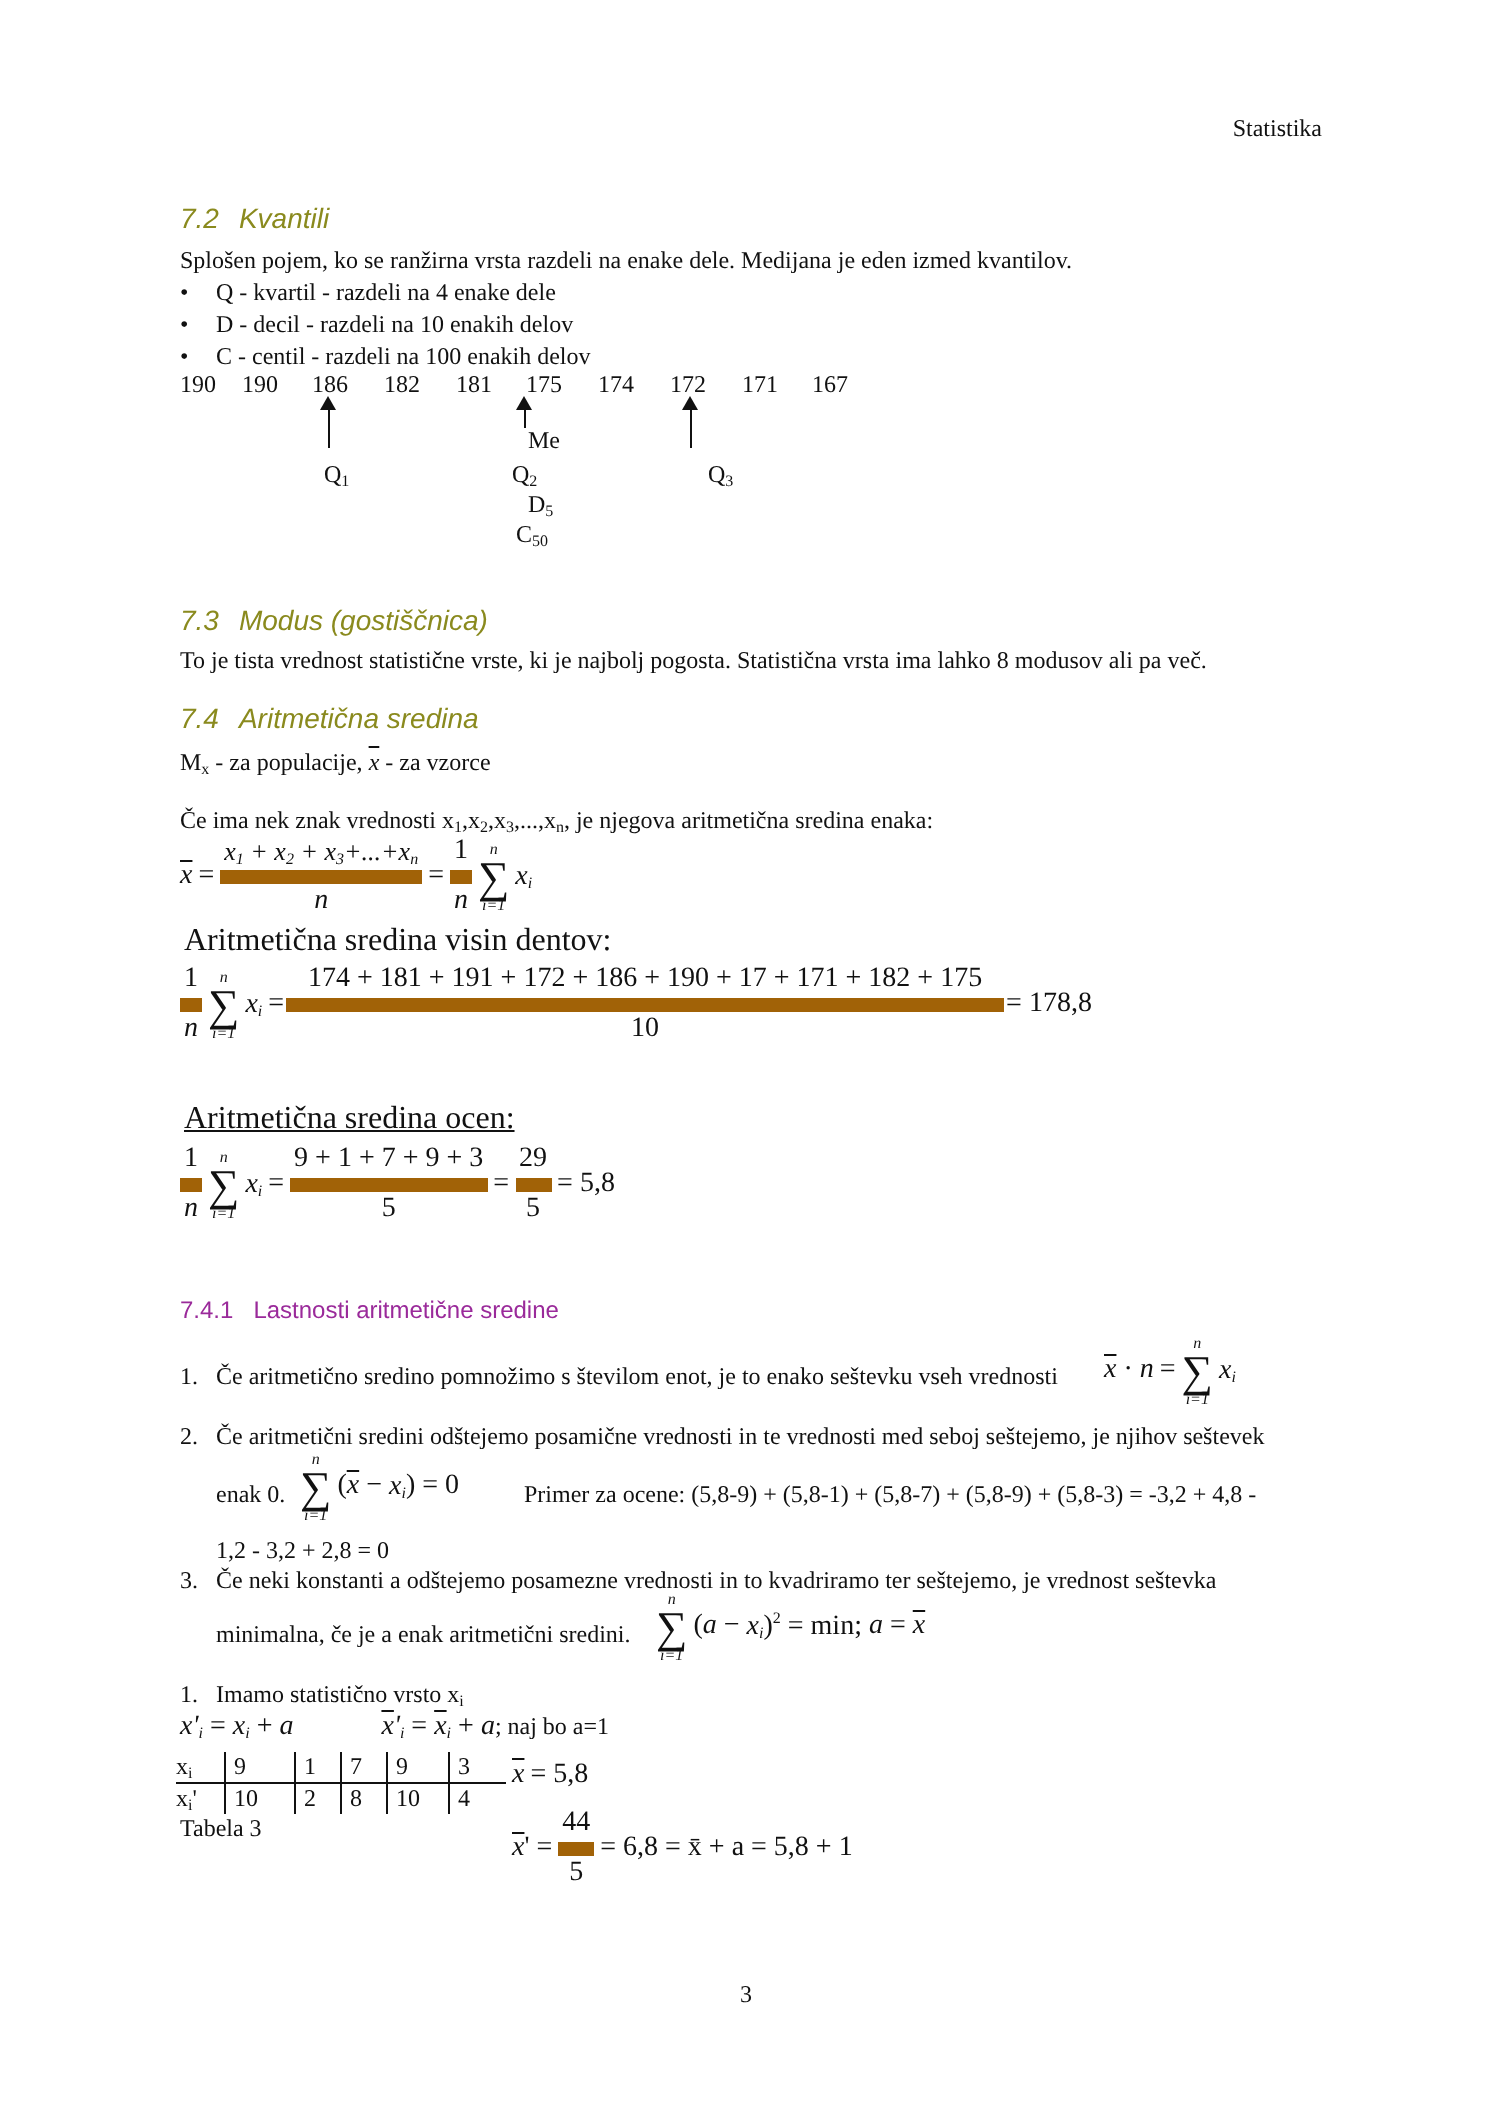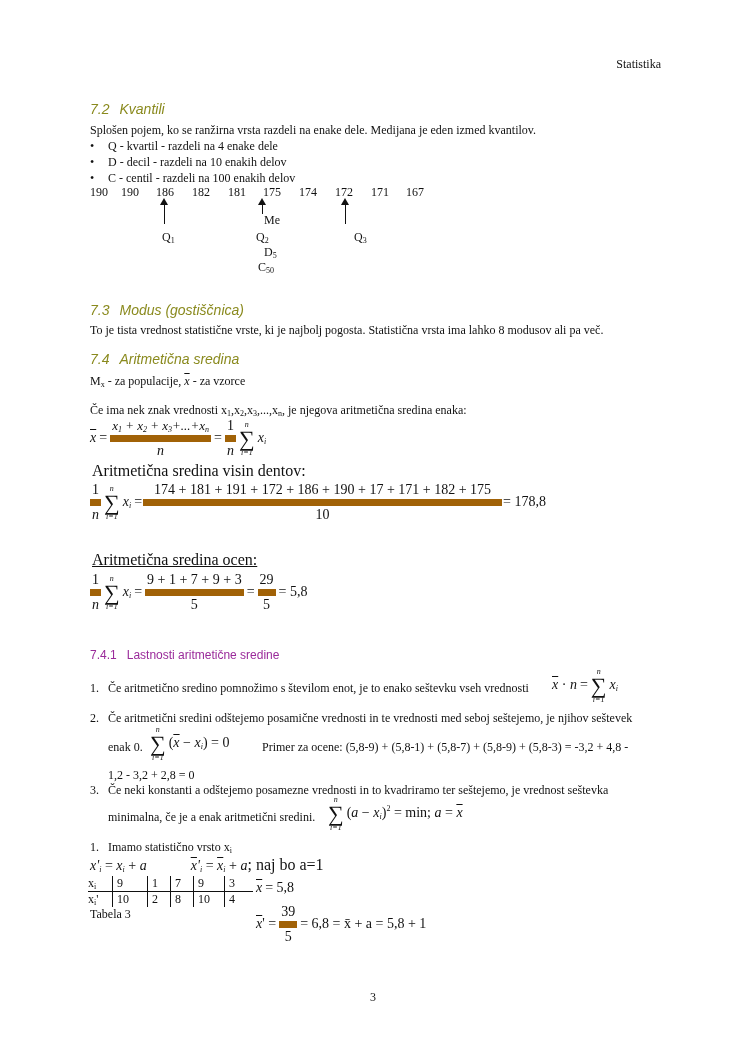--- a/index.html
+++ b/index.html
@@ -209,21 +209,21 @@
     </span>
   <span class="mid" style="font-style:normal">(</span><span class="mid">a</span><span class="mid" style="font-style:normal"> − </span><span class="mid">x<sub>i</sub></span><span class="mid" style="font-style:normal">)<sup>2</sup> = min; </span><span class="mid">a</span><span class="mid" style="font-style:normal"> = </span><span class="ov mid">x</span>
 </div>
 
 <div class="abs p" style="top:840px;">
   <span style="display:inline-block;width:18px">1.</span><span>Imamo statistično vrsto x</span><sub>i</sub>
 </div>
 <div class="abs eq math" style="left:90px; top:856px;">
   <span class="mid">x'<sub>i</sub></span><span class="mid" style="font-style:normal"> = </span><span class="mid">x<sub>i</sub></span><span class="mid" style="font-style:normal"> + </span><span class="mid">a</span>
   <span style="display:inline-block;width:38px"></span>
-  <span class="mid ov">x</span><span class="mid">'<sub>i</sub></span><span class="mid" style="font-style:normal"> = </span><span class="mid ov">x</span><span class="mid"><sub>i</sub></span><span class="mid" style="font-style:normal"> + </span><span class="mid">a</span><span style="font-style:normal; font-size:16px">; naj bo a=1</span>
+  <span class="mid ov">x</span><span class="mid">'<sub>i</sub></span><span class="mid" style="font-style:normal"> = </span><span class="mid ov">x</span><span class="mid"><sub>i</sub></span><span class="mid" style="font-style:normal"> + </span><span class="mid">a</span><span style="font-style:normal; font-size:12px">; naj bo a=1</span>
 </div>
 
 <div class="abs" style="left:88px; top:876px;">
   <table class="tab">
     <tbody>
         <tr>
       <td>x<sub>i</sub></td>
       <td style="width:26px">9</td>
       <td style="width:14px">1</td>
       <td style="width:14px">7</td>
@@ -242,19 +242,19 @@
     </table>
 </div>
 <div class="abs p" style="top:907px;">Tabela 3</div>
 
 <div class="abs eq" style="left:256px; top:880px;">
   <span class="math ov mid">x</span> <span class="mid">= 5,8</span>
 </div>
 <div class="abs eq" style="left:256px; top:904px;">
   <span class="math ov mid">x</span><span class="mid">' =</span>
   <span class="frac">
-      <span class="nu mid">39</span>
+      <span class="nu mid">44</span>
       <span class="de mid">5</span>
     </span>
   <span class="mid">= 6,8 = x̄ + a = 5,8 + 1</span>
 </div>
 
 <div class="abs page-num">3</div>
 
 </body></html>

